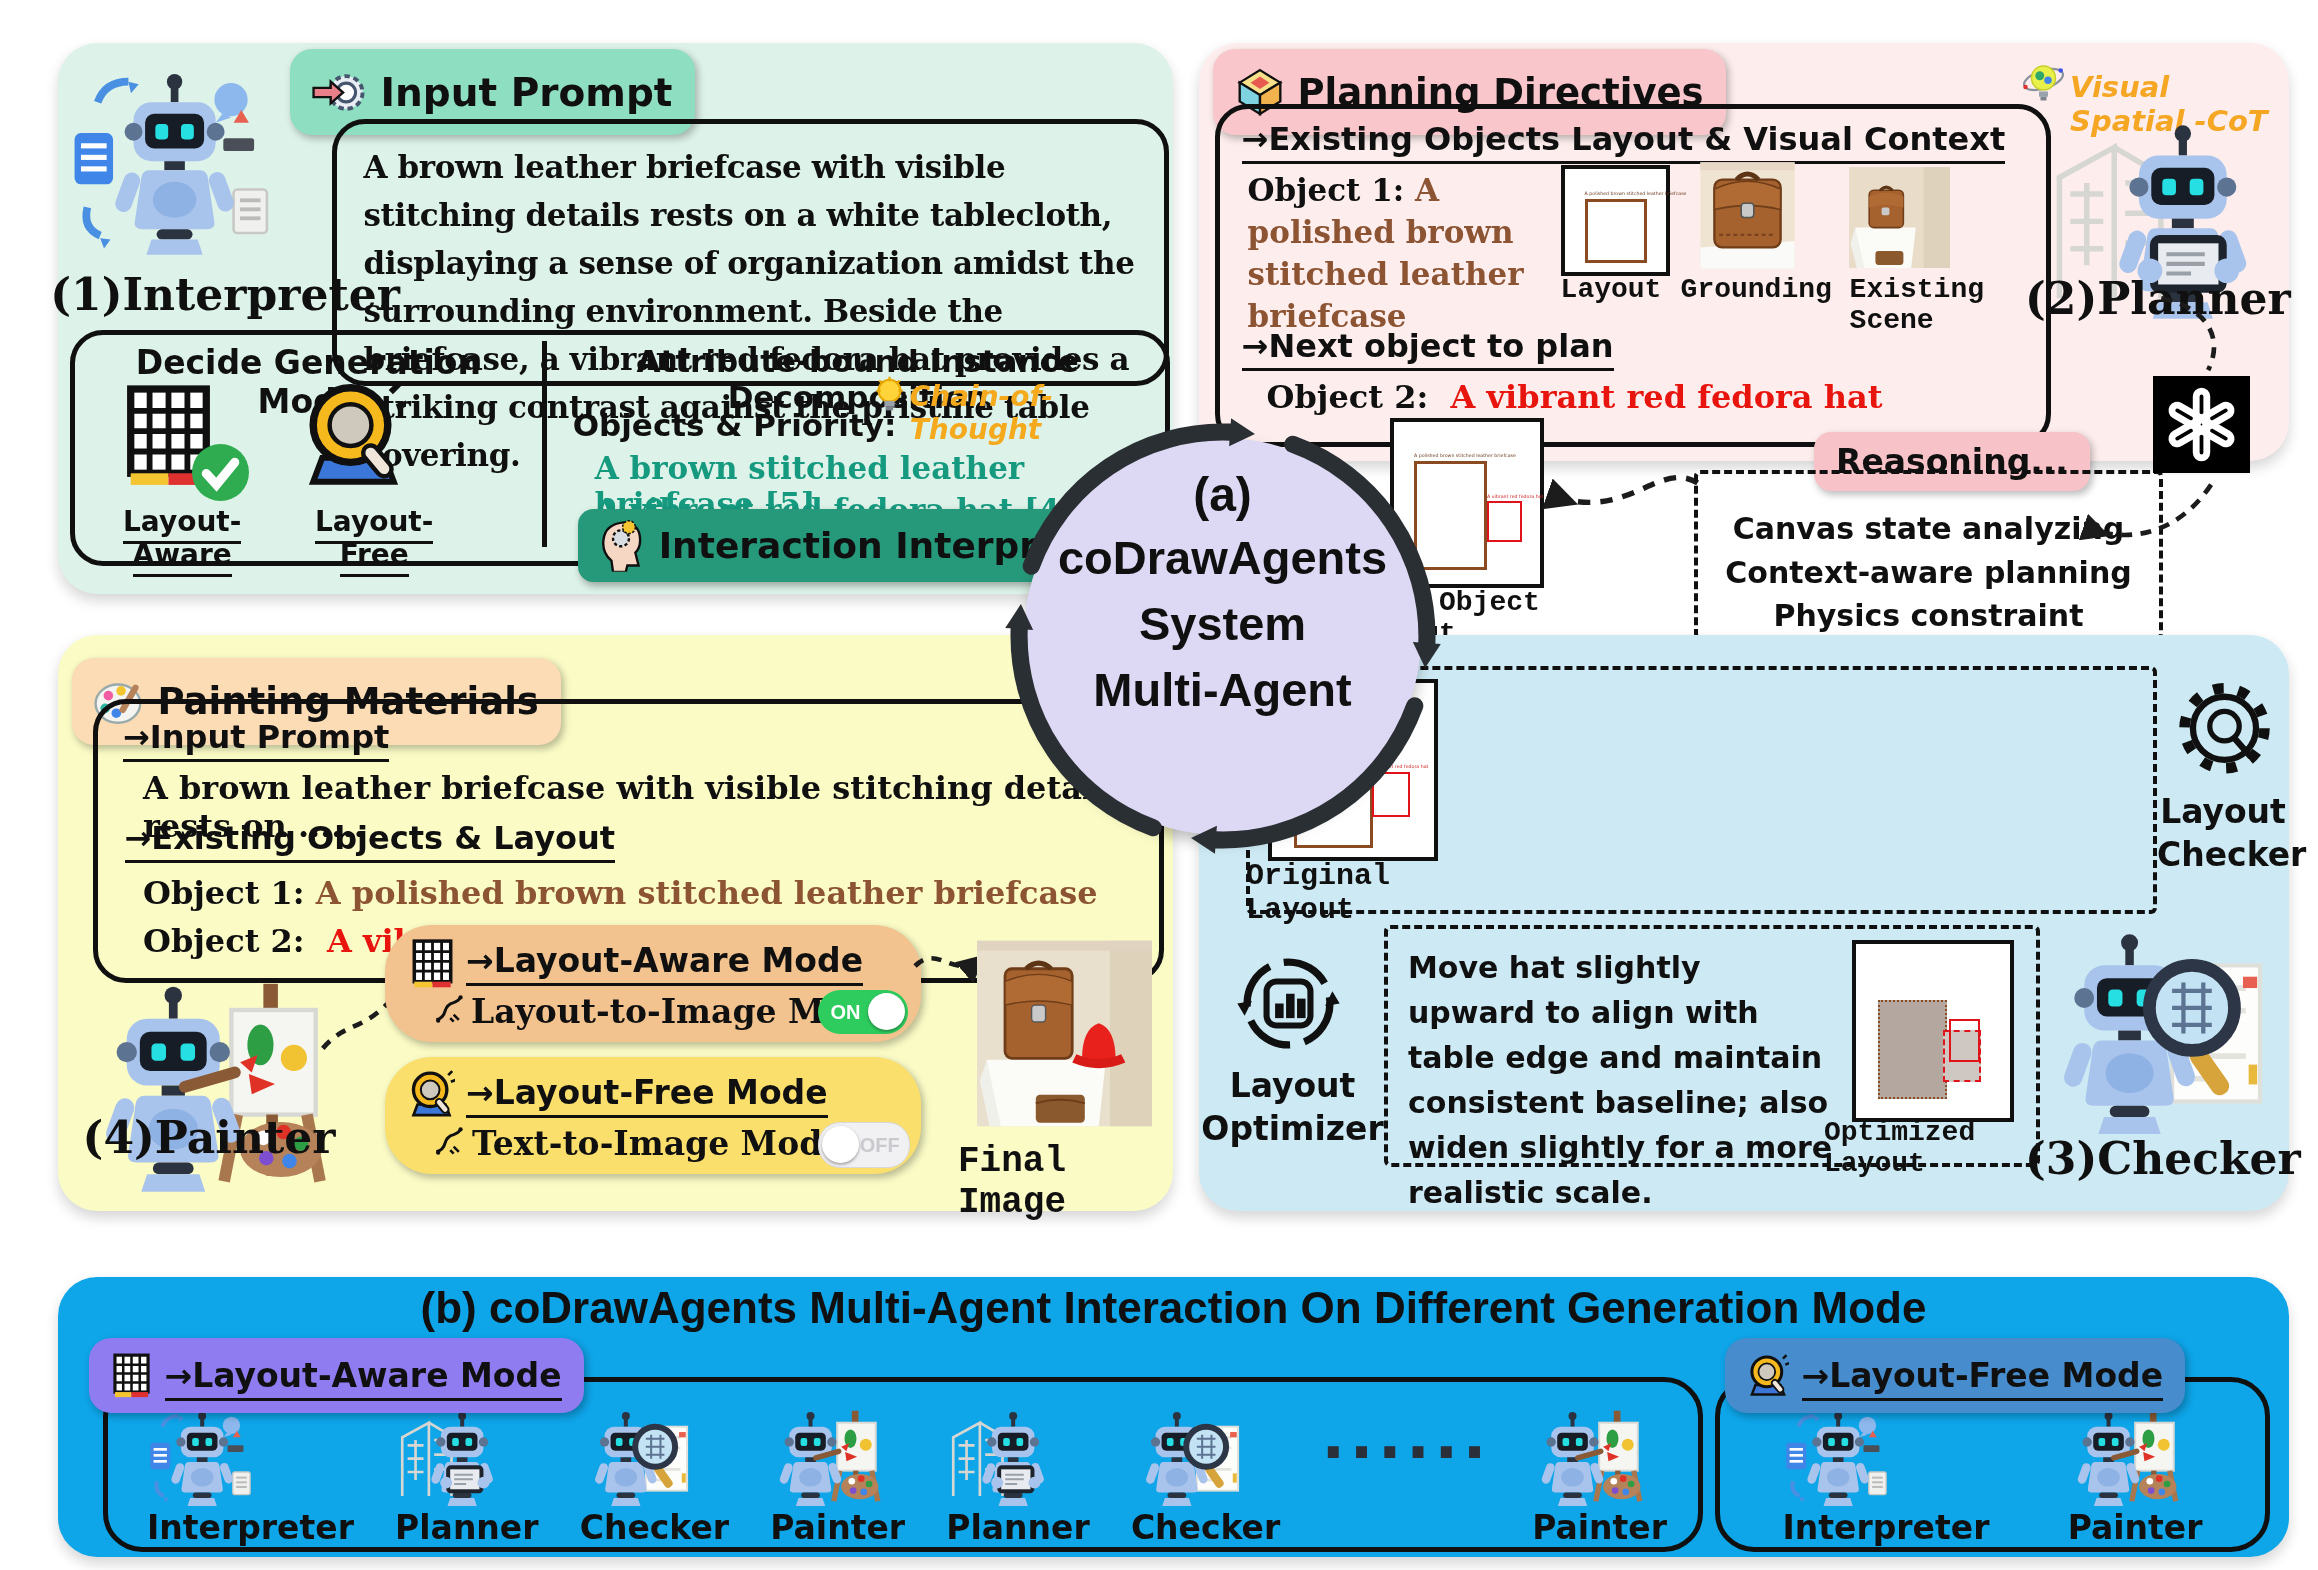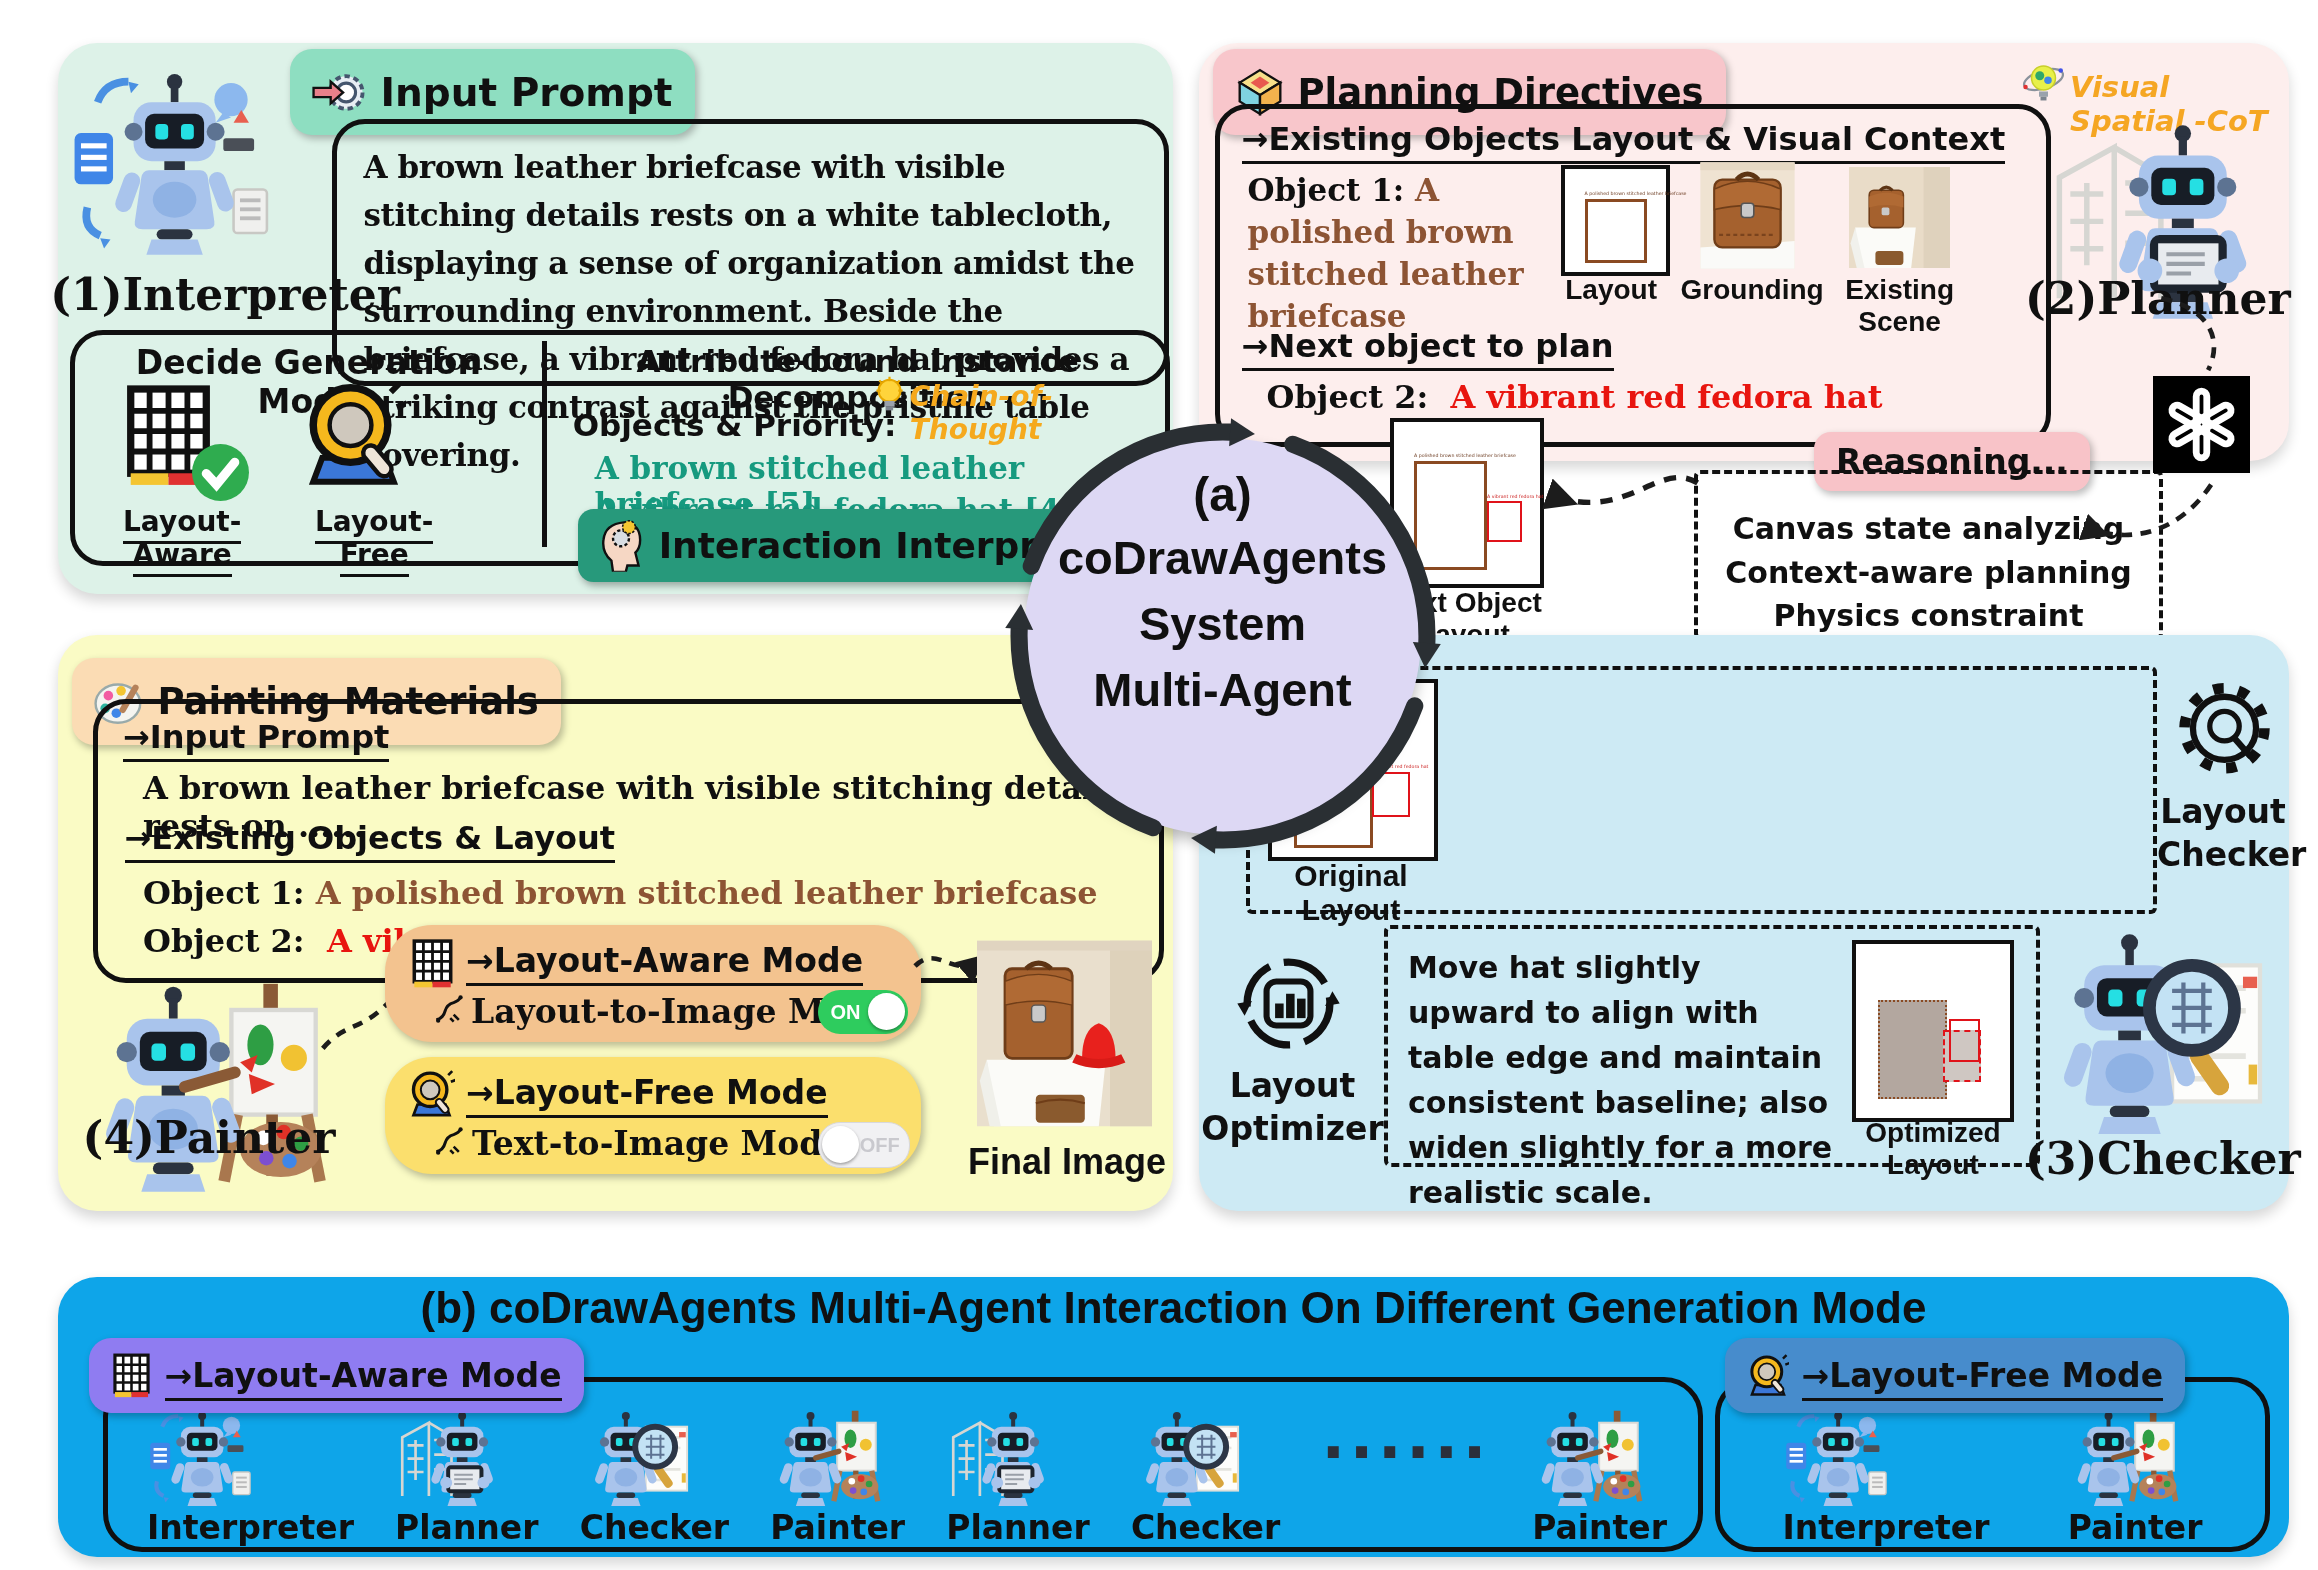--- a/index.html
+++ b/index.html
@@ -19,21 +19,21 @@
   .lt{position:absolute;background:#fff;border:4.7px solid #101010}
   .lt .br{position:absolute;border:3.1px solid #8a4a22}
   .lt .rd{position:absolute;border:2.3px solid #e0131a}
   .lt .cap{position:absolute;font:400 6.2px "DejaVu Sans",sans-serif;color:#6b3a1f;white-space:nowrap}
   .toggle{position:absolute;width:90px;height:44px;border-radius:22px}
   .toggle .knob{position:absolute;top:3.1px;width:37px;height:37px;border-radius:50%;background:#fff;
                 box-shadow:0 1.6px 3.1px rgba(0,0,0,.35)}
   .toggle .tlabel{position:absolute;top:11px;font:700 20px "Liberation Sans",sans-serif;color:#fff}
   .agent-label{font:700 33px "DejaVu Sans",sans-serif;text-align:center}
   .big-label{font:700 44px "DejaVu Serif",serif}
-  .cap-serif{font-family:Liberation Sans, sans-serif;font-weight:700;text-align:center}
+  .cap-serif{font-family:Liberation Mono, monospace;font-weight:700;}
   svg{display:block}
 </style>
 </head>
 <body>
 
 <svg width="0" height="0" style="position:absolute">
   <defs>
     <g id="robot-core">
       <circle cx="70" cy="12" r="6" fill="#2b3340"></circle>
       <rect x="67" y="14" width="6" height="14" fill="#2b3340"></rect>
@@ -343,21 +343,21 @@
       <div class="abs cap-serif" style="left:341px;top:165px;width:101px;font-size:28px">Layout</div>
 
       <svg class="abs" style="left:480px;top:53px" width="95" height="107" viewBox="0 0 122 138">
           <use href="#photo-briefcase"></use>
         </svg>
       <div class="abs cap-serif" style="left:461px;top:165px;width:132px;font-size:28px">Grounding</div>
 
       <svg class="abs" style="left:629px;top:58px" width="101" height="101" viewBox="0 0 130 130">
           <use href="#photo-scene"></use>
         </svg>
-      <div class="abs cap-serif" style="left:598px;top:165px;width:164px;font-size:28px">Existing Scene</div>
+      <div class="abs cap-serif" style="left:630px;top:165px;width:164px;font-size:28px">Existing Scene</div>
 
       <div class="abs hand" style="left:22px;top:218px;font-size:32px"><span class="u">→Next object to plan</span></div>
       <div class="abs serif" style="left:47px;top:269px;font-size:32px"><span>Object 2:</span>&nbsp; <span class="red">A vibrant red fedora hat</span></div>
     </div>
 
     <div class="lt" style="left:191px;top:375px;width:146px;height:162px">
       <div class="cap" style="left:20px;top:31px;width:73px;font-size:4.7px">A polished brown stitched leather briefcase</div>
       <div class="br" style="left:20px;top:39px;width:67px;height:103px"></div>
       <div class="cap" style="left:93px;top:72px;width:36px;font-size:4.7px;color:#c22">A vibrant red fedora hat</div>
       <div class="rd" style="left:93px;top:79px;width:31px;height:37px"></div>

